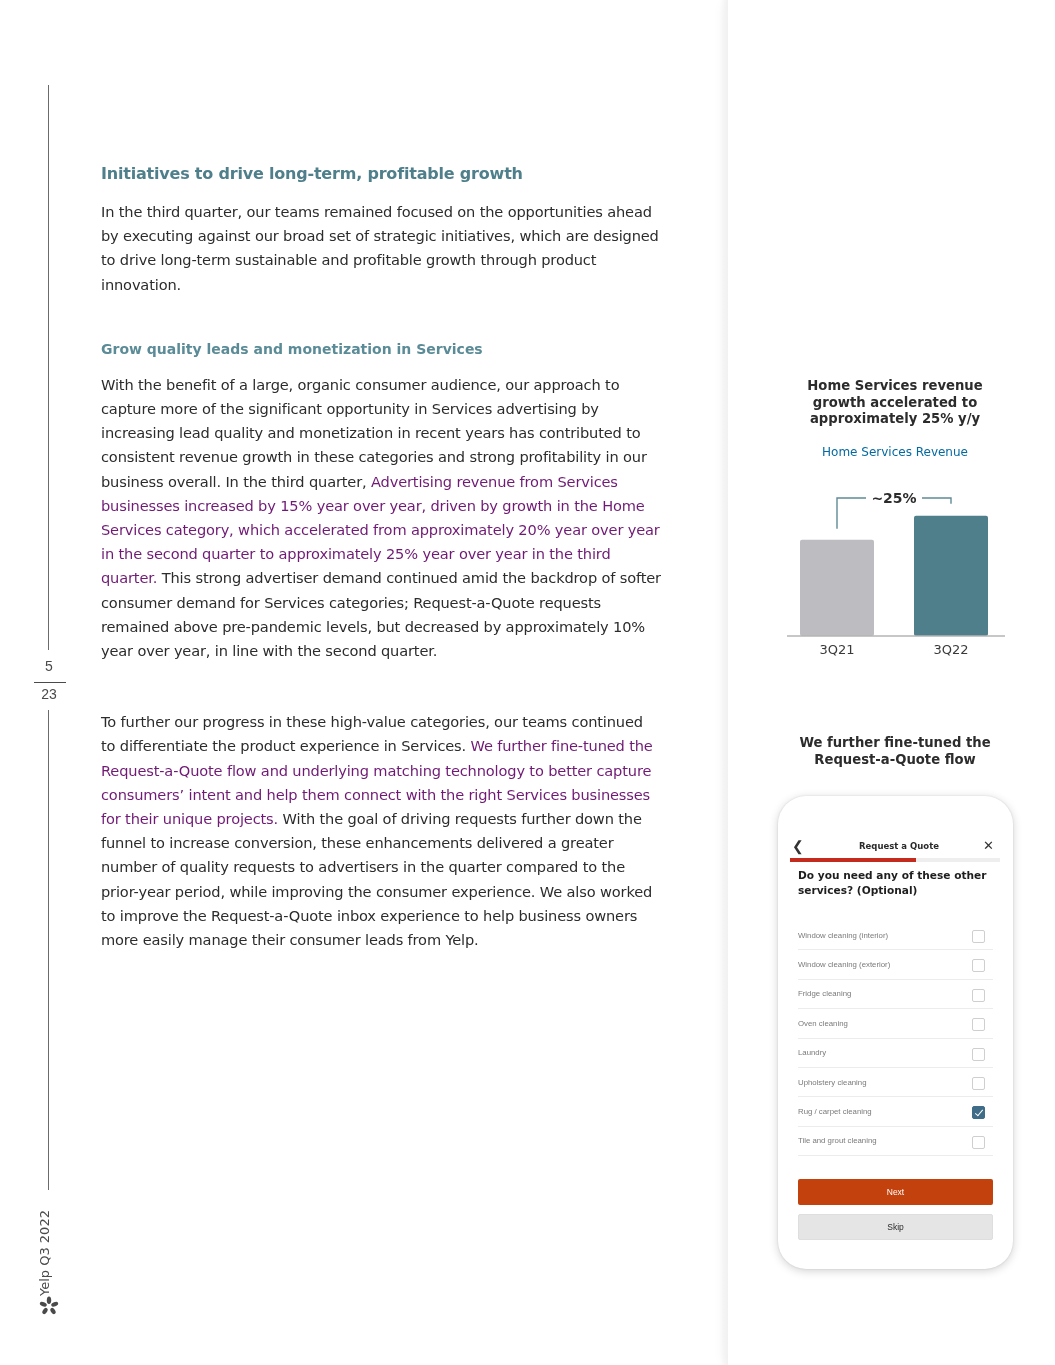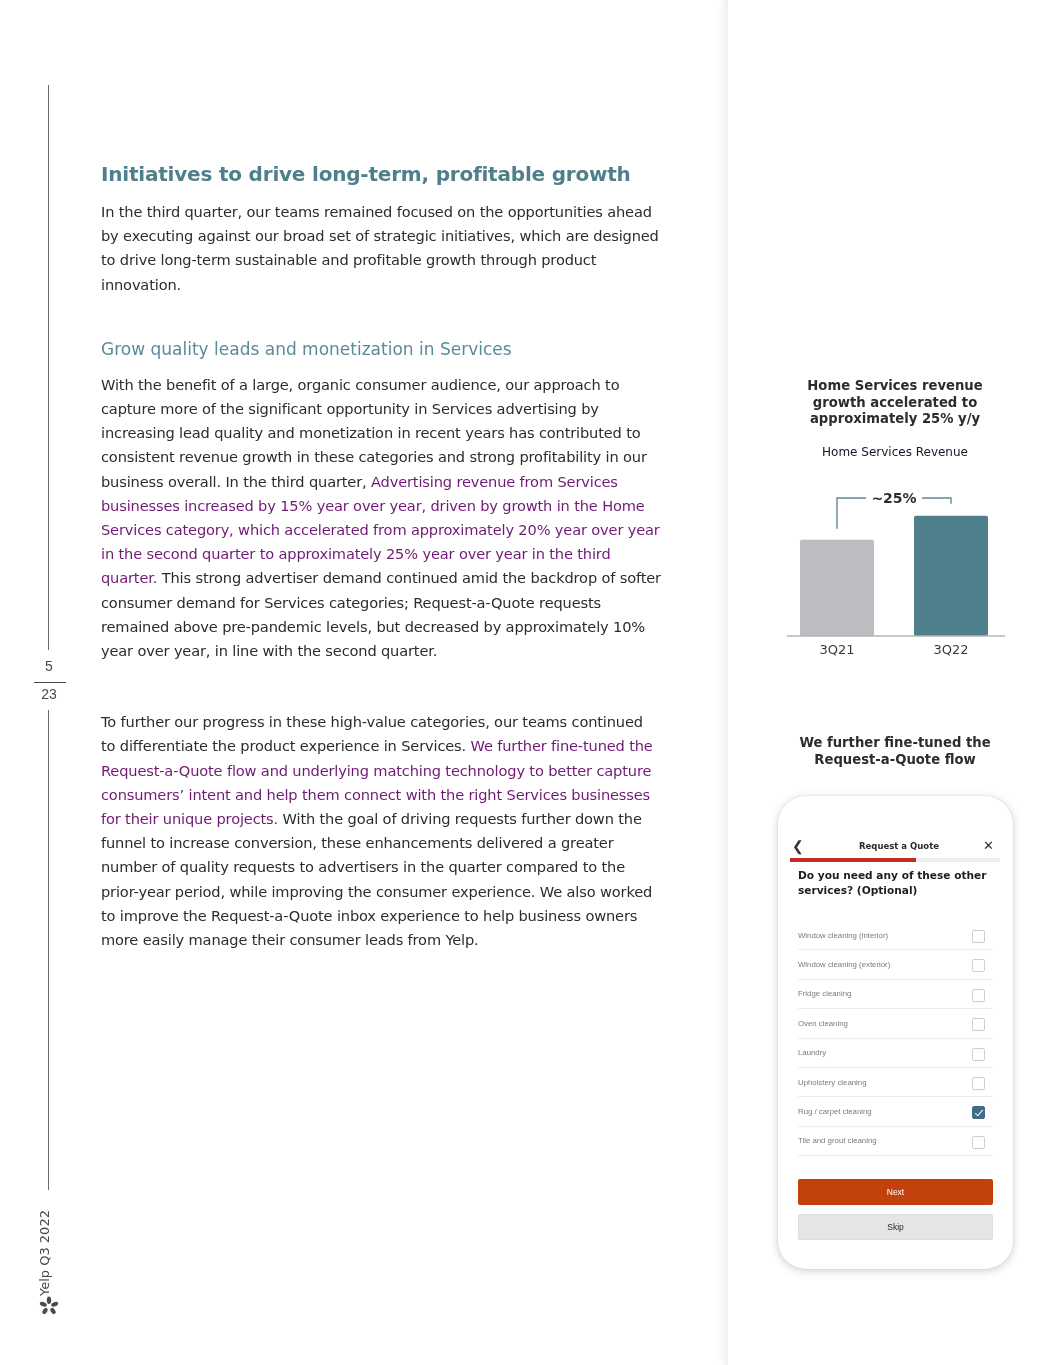--- a/index.html
+++ b/index.html
@@ -32,42 +32,42 @@
     position: absolute; left: 37px; top: 1296px;
     transform: rotate(-90deg); transform-origin: left top;
     font-family: "DejaVu Sans", sans-serif; font-size: 13px; color: #4a4a4a;
     white-space: nowrap;
   }
   .brand-icon { position: absolute; left: 39px; top: 1296px; width: 20px; height: 20px; }
 
   
   .main { position: absolute; left: 101px; top: 160px; width: 560px; }
   .h1 {
-    font-size: 20px; font-weight: bold; color: #4e7f8a; letter-spacing: -0.2px;
+    font-size: 16px; font-weight: bold; color: #4e7f8a; letter-spacing: -0.2px;
     line-height: 28px;
   }
   .para {
     font-size: 14.6px; line-height: 24.2px; color: #2c2c2c; letter-spacing: -0.15px;
   }
   .para b { font-weight: normal; color: #701a75; text-align: center; }
   .intro { margin-top: 12px; }
   .h2 {
-    margin-top: 42px; font-size: 17px; font-weight: normal; color: #5a8b96; line-height: 20px;
+    margin-top: 42px; font-size: 14px; font-weight: bold; color: #5a8b96; line-height: 20px;
   }
   .p2 { margin-top: 14px; }
   .p3 { margin-top: 47px; }
 
   
   .chart-title {
     position: absolute; left: 780px; top: 378px; width: 230px; text-align: center;
     font-size: 13.2px; line-height: 16.5px; color: #2c2c2c; font-weight: 600;
   }
   .chart-subtitle {
     position: absolute; left: 780px; top: 445px; width: 230px; text-align: center;
-    font-size: 12px; color: #0f172a;
+    font-size: 12px; color: #0369a1;
   }
   #chart-svg { position: absolute; left: 780px; top: 480px; width: 235px; height: 190px; }
 
   
   .phone-caption {
     position: absolute; left: 780px; top: 734px; width: 230px; text-align: center;
     font-size: 13.2px; line-height: 17px; color: #2c2c2c; font-weight: 600;
   }
 
   

